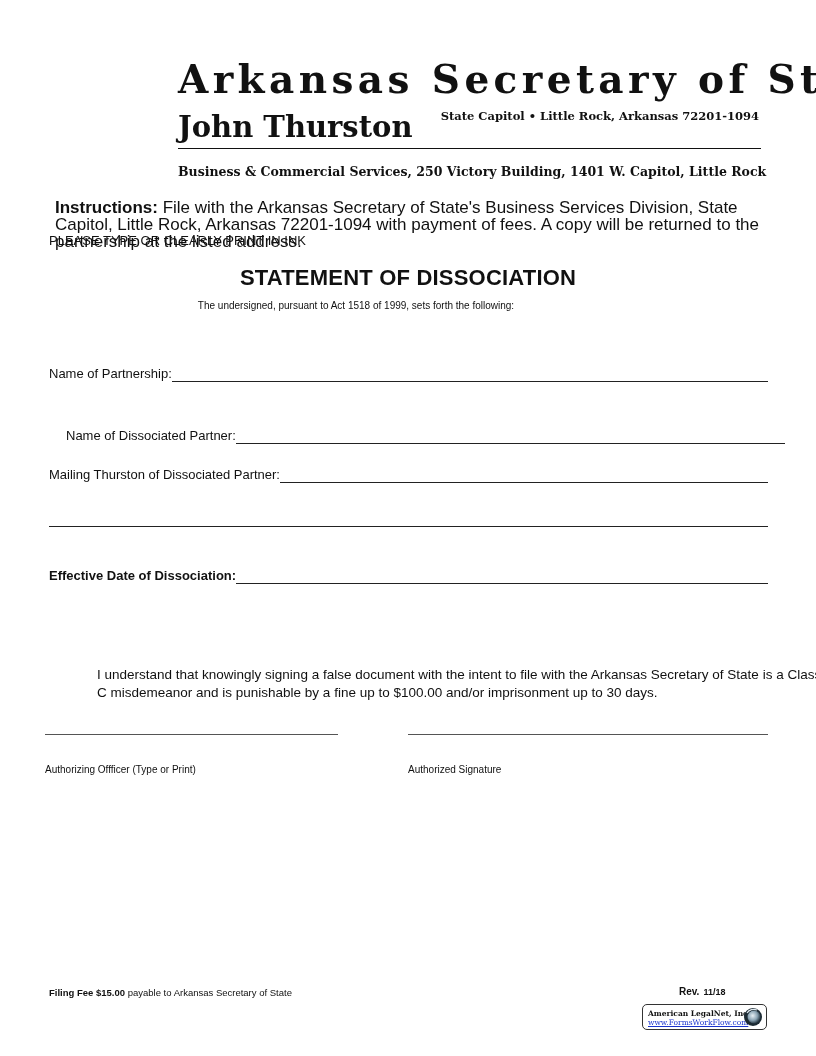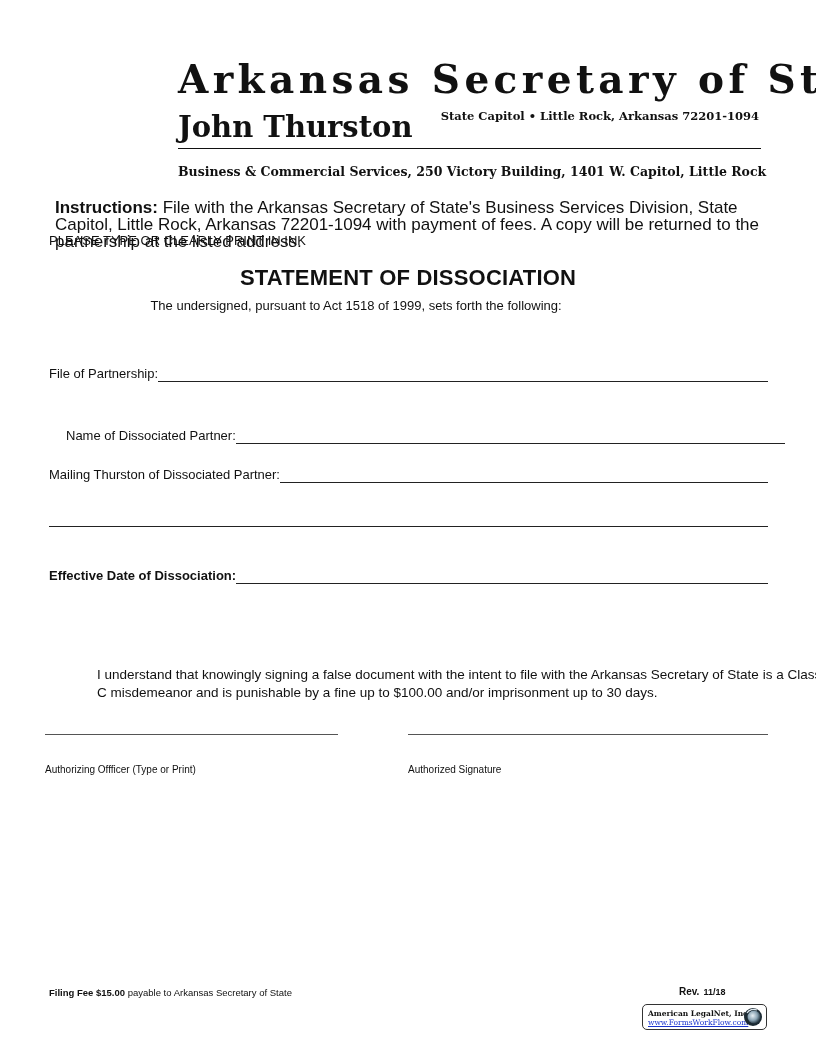--- a/index.html
+++ b/index.html
@@ -8,21 +8,21 @@
   .serif { font-family: "DejaVu Serif", "Liberation Serif", serif; }
   .agency-title { left: 178px; top: 56px; font-size: 39px; font-weight: bold; letter-spacing: 4.4px; white-space: nowrap; line-height: 46px; }
   .official-name { left: 178px; top: 108px; font-size: 29px; font-weight: bold; white-space: nowrap; line-height: 38px; }
   .address-block { right: 57px; top: 108px; text-align: right; font-size: 11.5px; font-weight: bold; line-height: 16px; white-space: nowrap; }
   .header-rule { left: 178px; top: 148px; width: 583px; height: 0; border-top: 1.5px solid #111; }
   .division-line { left: 178px; width: 583px; top: 163px; text-align: center; font-size: 12.5px; font-weight: bold; white-space: nowrap; line-height: 18px; }
   .instructions { left: 55px; top: 199px; width: 725px; font-size: 17px; line-height: 17px; }
   .instructions b { font-weight: bold; }
   .print-note { left: 49px; top: 233px; font-size: 13px; line-height: 16px; white-space: nowrap; }
   .form-title { left: 0; width: 816px; top: 264px; text-align: center; font-size: 22px; font-weight: bold; line-height: 28px; letter-spacing: 0.2px; }
-  .form-subtitle { left: 0; width: 712px; top: 297px; text-align: center; font-size: 13px; line-height: 18px; }
+  .form-subtitle { left: 0; width: 712px; top: 297px; text-align: center; font-size: 10px; line-height: 18px; }
   .field-row { left: 49px; width: 719px; display: flex; align-items: flex-end; }
   .field-label { font-size: 13px; white-space: nowrap; line-height: 16px; }
   .field-line { flex: 1; border-bottom: 1.2px solid #222; height: 14px; }
   .extra-line { left: 49px; width: 719px; top: 526px; border-top: 1.2px solid #222; height: 0; }
   .warning { left: 49px; top: 666px; width: 725px; font-size: 13.5px; line-height: 18px; margin-left: 48px; }
   .sig-line { border-top: 1.2px solid #555; height: 0; }
   .sig-caption { font-size: 10px; text-align: left; line-height: 16px; white-space: nowrap; margin-top: 24px; }
   .fee { left: 49px; top: 987px; font-size: 9.5px; white-space: nowrap; line-height: 12px; }
   .fee b { font-weight: bold; }
   .rev { left: 679px; top: 986px; font-size: 10px; font-weight: bold; white-space: nowrap; line-height: 12px; }
@@ -43,21 +43,21 @@
 <div class="abs header-rule"></div>
 <div class="abs division-line serif">Business &amp; Commercial Services, 250 Victory Building, 1401 W. Capitol, Little Rock</div>
 
 <div class="abs instructions"><b>Instructions:</b><span> File with the Arkansas Secretary of State's Business Services Division, State Capitol, Little Rock, Arkansas 72201-1094 with payment of fees. A copy will be returned to the partnership at the listed address.</span></div>
 <div class="abs print-note">PLEASE TYPE OR CLEARLY PRINT IN INK</div>
 
 <div class="abs form-title">STATEMENT OF DISSOCIATION</div>
 <div class="abs form-subtitle">The undersigned, pursuant to Act 1518 of 1999, sets forth the following:</div>
 
 <div class="abs field-row" style="top:366px;">
-  <span class="field-label">File of Partnership:</span>
+  <span class="field-label">Name of Partnership:</span>
   <span class="field-line"></span>
 </div>
 <div class="abs field-row" style="top:428px;margin-left:17px;">
   <span class="field-label">Name of Dissociated Partner:</span>
   <span class="field-line"></span>
 </div>
 <div class="abs field-row" style="top:467px;">
   <span class="field-label">Mailing Thurston of Dissociated Partner:</span>
   <span class="field-line"></span>
 </div>

